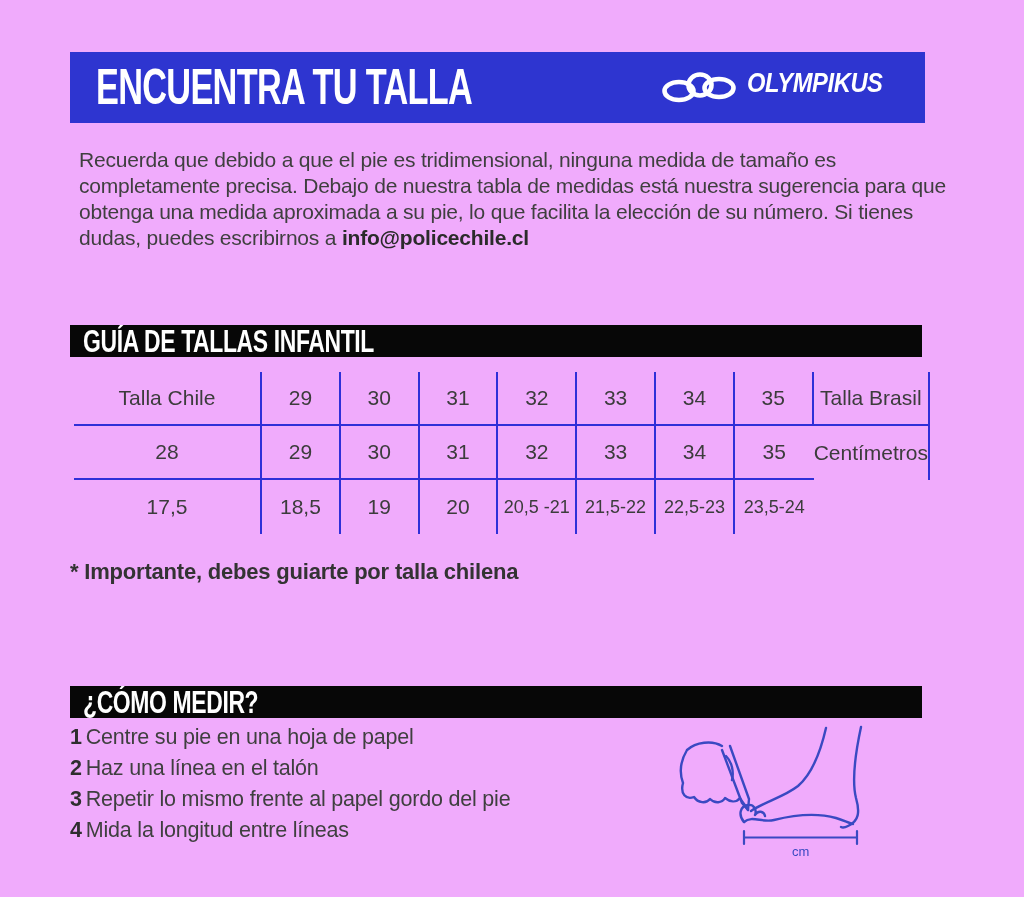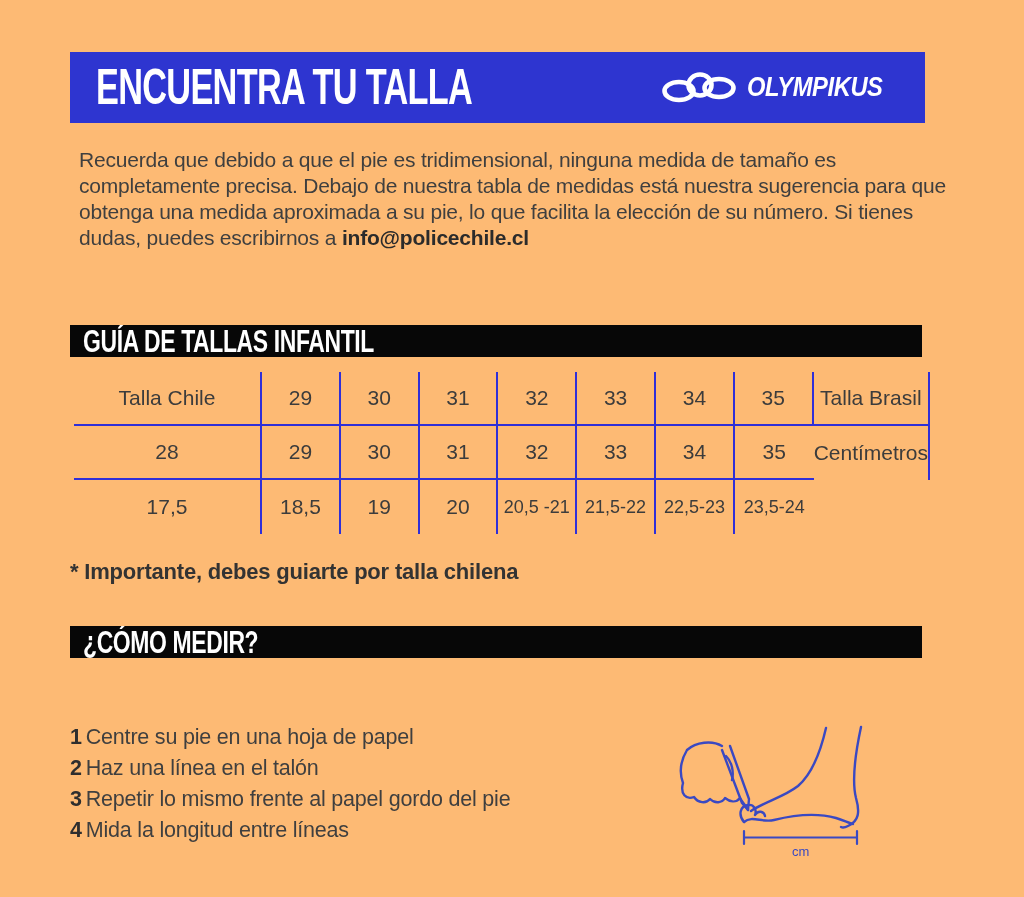--- a/index.html
+++ b/index.html
@@ -8,35 +8,35 @@
     --bar-black:#070707;
     --body-text:#3d3d3d;
     --ill-blue:#3a49c2;
   }
   *{margin:0;padding:0;box-sizing:border-box;}
   html,body{background:#ffffff;}
   body{
     width:1024px;height:897px;position:relative;overflow:hidden;
     font-family:"Liberation Sans", sans-serif;color:var(--body-text);
   }
-  .page{position:absolute;inset:0;background:#fdba74;}
+  .page{position:absolute;inset:0;background:#f0abfc;}
 
   
   .banner{
     position:absolute;left:70px;top:52px;width:855px;height:71px;
     background:var(--banner-blue);
     display:flex;align-items:center;justify-content:space-between;
     padding:0 24px 0 26px;
   }
   .banner-title{
     color:#ffffff;font-size:49px;font-weight:700;line-height:1;
     letter-spacing:-1px;white-space:nowrap;
     display:inline-block;transform:scale(0.70,1.02);transform-origin:left center;
   }
-  .logo{display:flex;align-items:center;gap:9px;color:#ffffff;}
+  .logo{display:flex;align-items:flex-start;gap:9px;color:#ffffff;}
   .logo-rings{display:block;}
   .logo-word{
     color:#ffffff;font-size:27px;font-weight:700;font-style:italic;line-height:1;
     letter-spacing:-0.5px;white-space:nowrap;
     display:inline-block;transform:scaleX(0.88);transform-origin:left center;
   }
 
   
   .intro{
     position:absolute;left:70px;top:147px;width:872px;
@@ -44,21 +44,21 @@
   }
   .intro b{color:#2b2b2b;}
 
   
   .section-bar{
     position:absolute;left:70px;width:852px;height:32px;
     background:var(--bar-black);display:flex;align-items:center;
     padding-left:13px;overflow:hidden;
   }
   .section-bar.first{top:325px;}
-  .section-bar.second{top:626px;align-items:flex-end;}
+  .section-bar.second{top:686px;align-items:flex-end;}
   .section-bar-title{
     color:#ffffff;font-size:31px;font-weight:700;line-height:1;
     letter-spacing:-0.5px;white-space:nowrap;
     display:inline-block;transform:scale(0.74,1.0);transform-origin:left center;
   }
 
   
   .size-table{
     position:absolute;left:74px;top:372px;width:856px;
     display:grid;grid-template-columns:188px repeat(8,1fr);

